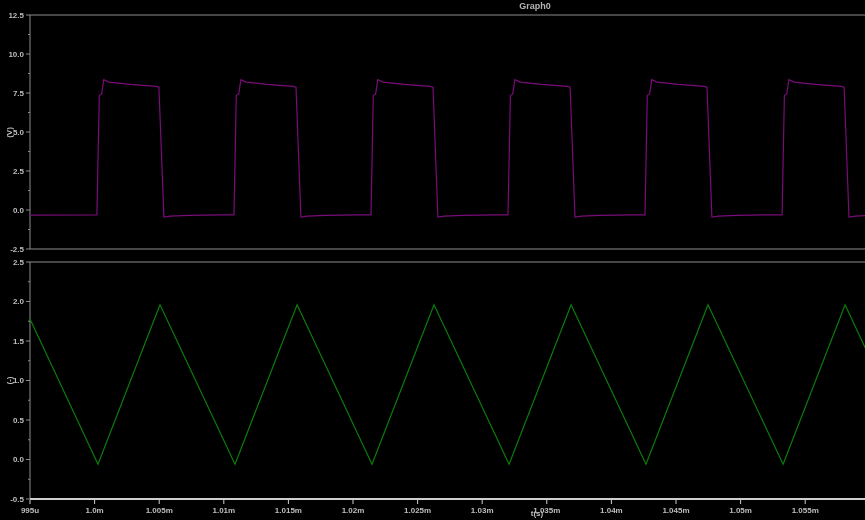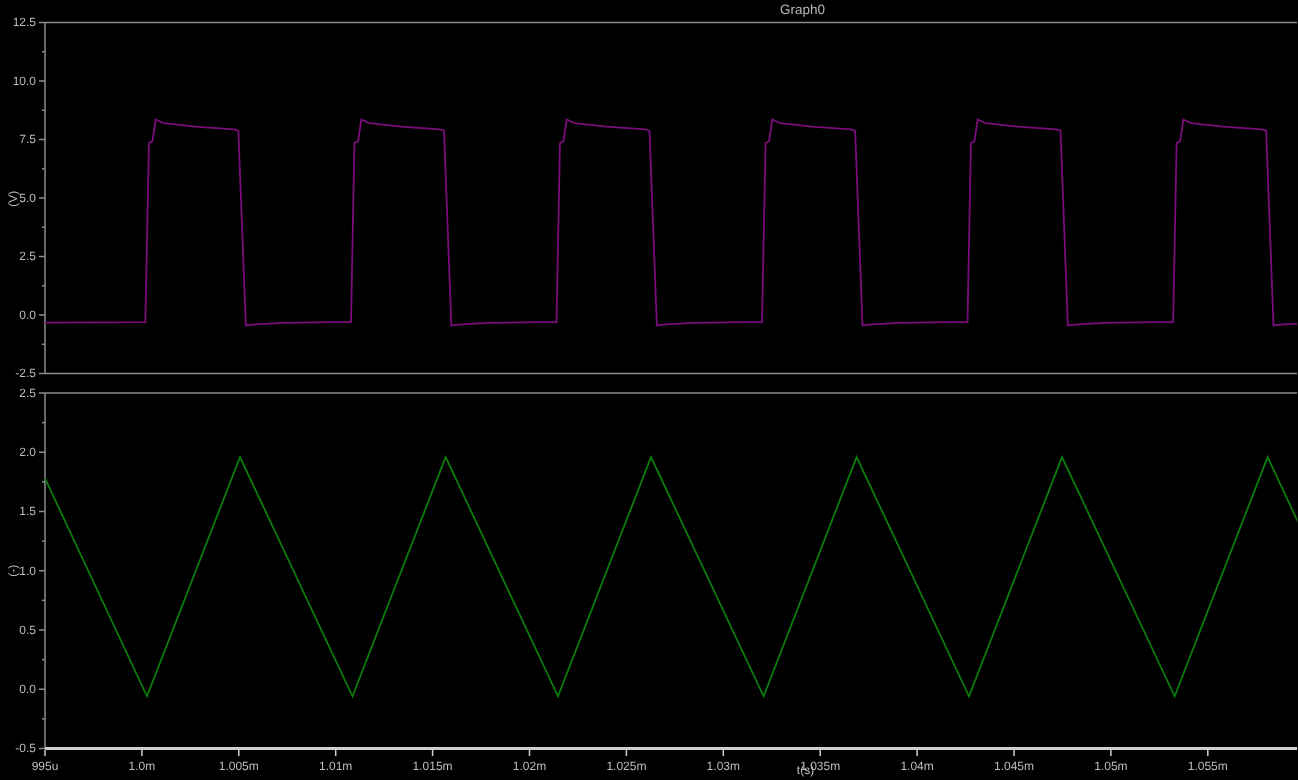--- a/index.html
+++ b/index.html
@@ -1,17 +1,17 @@
 <!DOCTYPE html>
 <html><head>
 <meta charset="utf-8">
 <style>
   html,body{margin:0;padding:0;background:#000;}
   .screen{position:relative;width:865px;height:520px;background:#000;overflow:hidden;
-          font-family:"Liberation Sans",sans-serif;}
+          font-family:"Liberation Sans",sans-serif;font-weight:bold;}
   .title{position:absolute;left:535px;top:1px;transform:translateX(-50%);
          font-size:9px;color:#b5b5b5;white-space:nowrap;}
   .ylabel{position:absolute;left:-1px;font-size:8px;color:#bdbdbd;
           transform:rotate(-90deg);transform-origin:center;white-space:nowrap;width:20px;text-align:center;}
   .ylabel.top{top:128px;}
   .ylabel.bottom{top:376px;}
   .xlabel{position:absolute;left:537px;top:509px;transform:translateX(-50%);
           font-size:8px;color:#bdbdbd;white-space:nowrap;}
   svg{position:absolute;left:0;top:0;}
   svg text{font-family:"Liberation Sans",sans-serif;font-size:8px;fill:#bdbdbd;}

